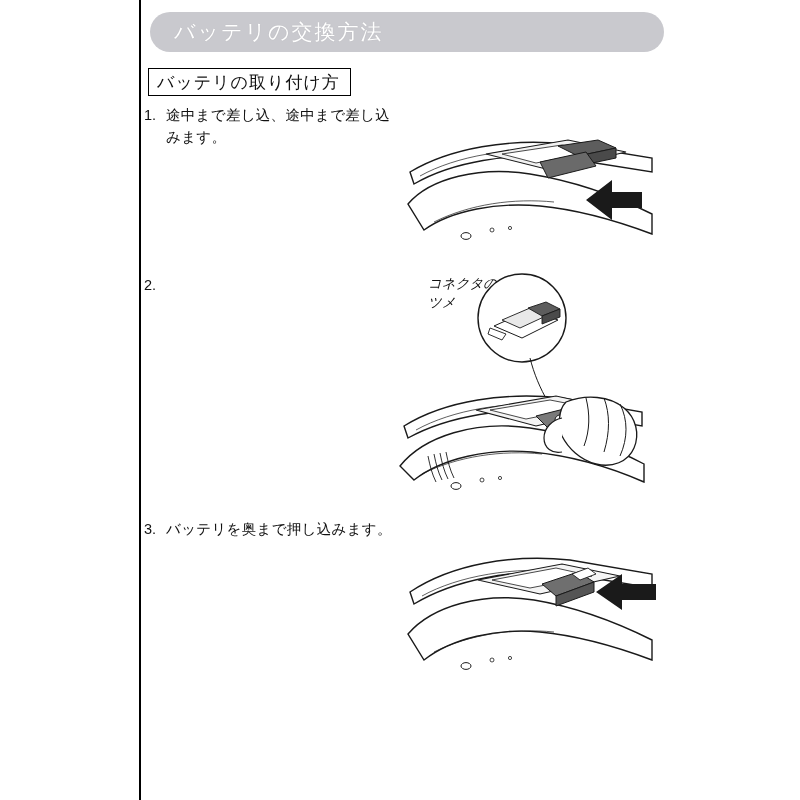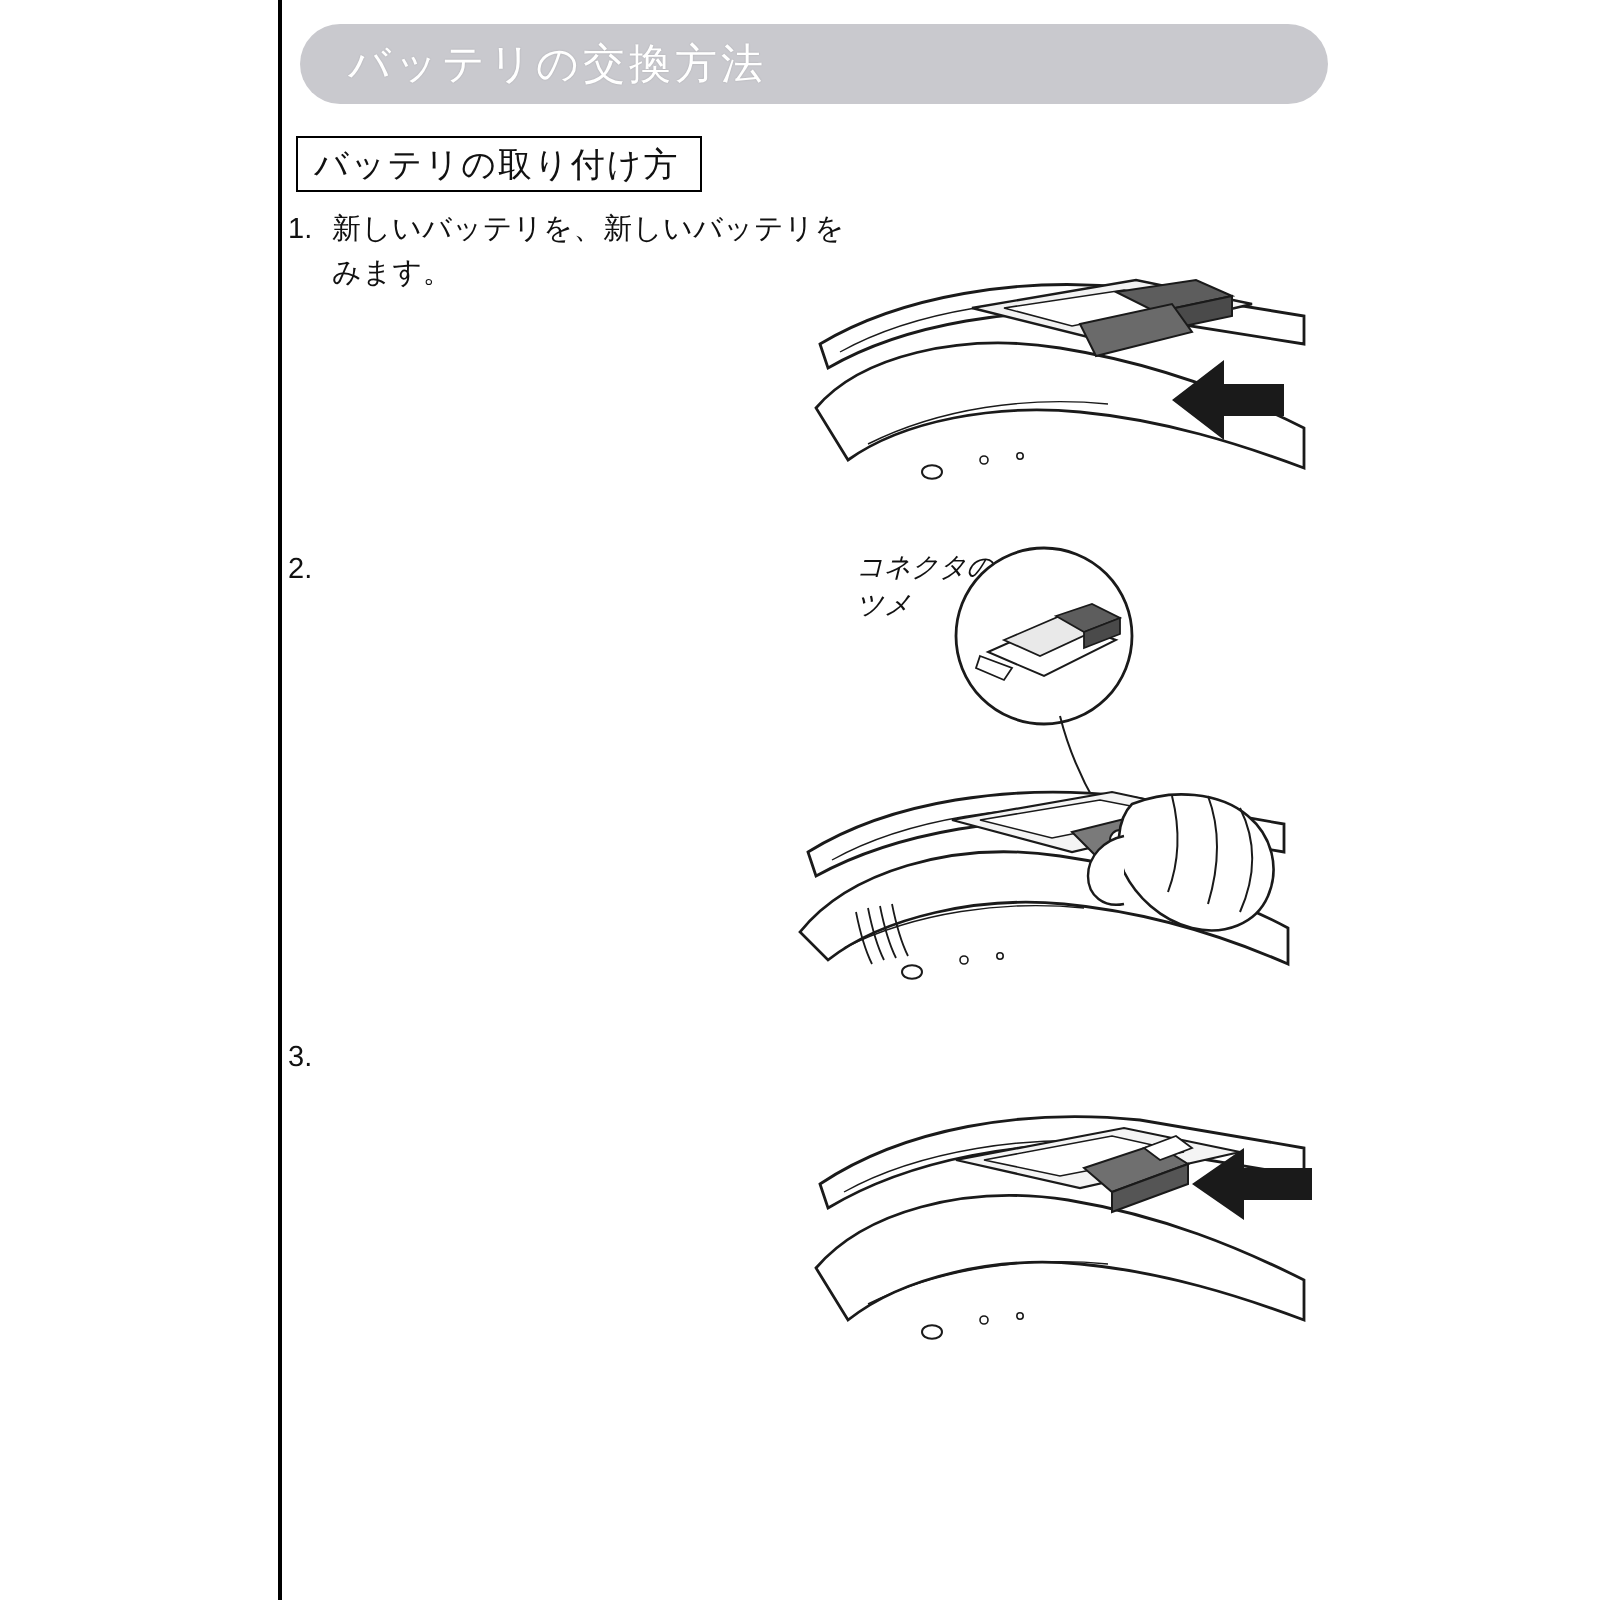--- a/index.html
+++ b/index.html
@@ -131,30 +131,31 @@
   <div class="title-bar">
     <span class="title-text">バッテリの交換方法</span>
   </div>
 
   <div class="sub-heading">
     <span class="sub-text">バッテリの取り付け方</span>
   </div>
 
   <div class="step" id="step1">
     <span class="num">1.</span>
-    <span class="body">新しいバッテリを、新しいバッテリを
+    <span class="body">途中まで差し込、途中まで差し込
 みます。</span>
   </div>
 
   <div class="step" id="step2">
     <span class="num">2.</span>
   </div>
 
   <div class="step" id="step3">
     <span class="num">3.</span>
+    <span class="body">バッテリを奥まで押し込みます。</span>
   </div>
 
   <div class="callout">コネクタの
 ツメ</div>
   <svg class="callout-line" viewBox="0 0 36 22" width="36" height="22">
     <path d="M0,2 L28,2 L34,10" fill="none" stroke="#1a1a1a" stroke-width="1"></path>
   </svg>
 
   <div class="illus" id="illus1">
     <svg viewBox="0 0 300 150" width="300" height="150">

